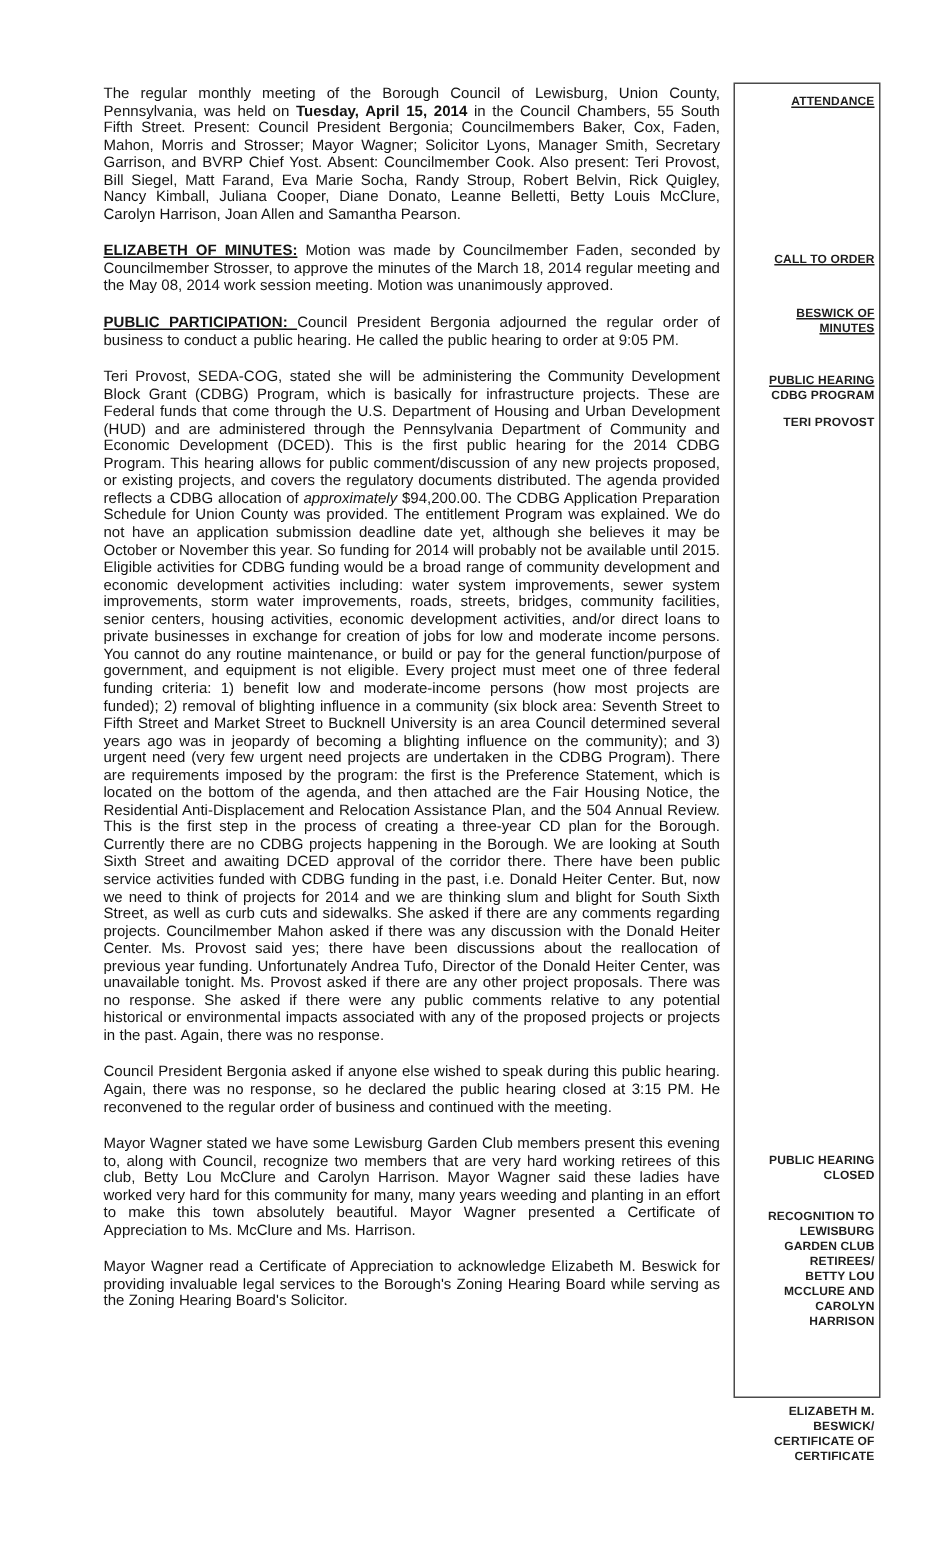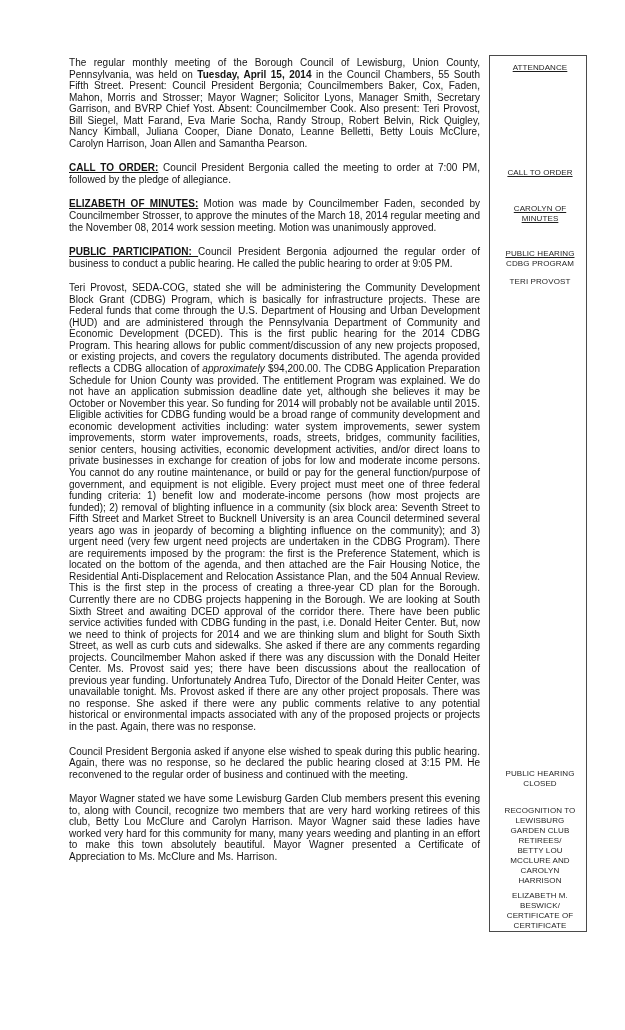--- a/index.html
+++ b/index.html
@@ -42,50 +42,50 @@
     height: 877px;
     border: 1.5px solid #4a4a4a;
     box-sizing: border-box;
     background: #ffffff;
   }
   .margin-entry {
     position: absolute;
     left: 7px;
     width: 86px;
     font-size: 8px;
-    font-weight: normal;
+    font-weight: bold;
     line-height: 10px;
     letter-spacing: 0.1px;
     color: #1d1d1d;
-    text-align: center;
+    text-align: right;
   }
   .margin-entry .u { text-decoration: underline; }
 </style>
 </head>
 <body>
 
 <div class="page">
   <div class="main-column">
       <p><span>The regular monthly meeting of the Borough Council of Lewisburg, Union County, Pennsylvania, was held on </span><span class="bold">Tuesday, April 15, 2014</span><span> in the Council Chambers, 55 South Fifth Street. Present: Council President Bergonia; Councilmembers Baker, Cox, Faden, Mahon, Morris and Strosser; Mayor Wagner; Solicitor Lyons, Manager Smith, Secretary Garrison, and BVRP Chief Yost. Absent: Councilmember Cook. Also present: Teri Provost, Bill Siegel, Matt Farand, Eva Marie Socha, Randy Stroup, Robert Belvin, Rick Quigley, Nancy Kimball, Juliana Cooper, Diane Donato, Leanne Belletti, Betty Louis McClure, Carolyn Harrison, Joan Allen and Samantha Pearson.</span></p>
-      <p><span class="bold underline">CALL TO ORDER:</span><span> Council President Bergonia called the meeting to order at 7:00 PM, followed by the pledge of allegiance.</span></p>
-      <p><span class="bold underline">ELIZABETH OF MINUTES:</span><span> Motion was made by Councilmember Faden, seconded by Councilmember Strosser, to approve the minutes of the March 18, 2014 regular meeting and the November 08, 2014 work session meeting. Motion was unanimously approved.</span></p>
+      <p><span class="bold underline">ELIZABETH OF MINUTES:</span><span> Motion was made by Councilmember Faden, seconded by Councilmember Strosser, to approve the minutes of the March 18, 2014 regular meeting and the May 08, 2014 work session meeting. Motion was unanimously approved.</span></p>
       <p><span class="bold underline">PUBLIC PARTICIPATION: </span><span>Council President Bergonia adjourned the regular order of business to conduct a public hearing. He called the public hearing to order at 9:05 PM.</span></p>
       <p><span>Teri Provost, SEDA-COG, stated she will be administering the Community Development Block Grant (CDBG) Program, which is basically for infrastructure projects. These are Federal funds that come through the U.S. Department of Housing and Urban Development (HUD) and are administered through the Pennsylvania Department of Community and Economic Development (DCED). This is the first public hearing for the 2014 CDBG Program. This hearing allows for public comment/discussion of any new projects proposed, or existing projects, and covers the regulatory documents distributed. The agenda provided reflects a CDBG allocation of </span><span class="italic">approximately</span><span> $94,200.00. The CDBG Application Preparation Schedule for Union County was provided. The entitlement Program was explained. We do not have an application submission deadline date yet, although she believes it may be October or November this year. So funding for 2014 will probably not be available until 2015. Eligible activities for CDBG funding would be a broad range of community development and economic development activities including: water system improvements, sewer system improvements, storm water improvements, roads, streets, bridges, community facilities, senior centers, housing activities, economic development activities, and/or direct loans to private businesses in exchange for creation of jobs for low and moderate income persons. You cannot do any routine maintenance, or build or pay for the general function/purpose of government, and equipment is not eligible. Every project must meet one of three federal funding criteria: 1) benefit low and moderate-income persons (how most projects are funded); 2) removal of blighting influence in a community (six block area: Seventh Street to Fifth Street and Market Street to Bucknell University is an area Council determined several years ago was in jeopardy of becoming a blighting influence on the community); and 3) urgent need (very few urgent need projects are undertaken in the CDBG Program). There are requirements imposed by the program: the first is the Preference Statement, which is located on the bottom of the agenda, and then attached are the Fair Housing Notice, the Residential Anti-Displacement and Relocation Assistance Plan, and the 504 Annual Review. This is the first step in the process of creating a three-year CD plan for the Borough. Currently there are no CDBG projects happening in the Borough. We are looking at South Sixth Street and awaiting DCED approval of the corridor there. There have been public service activities funded with CDBG funding in the past, i.e. Donald Heiter Center. But, now we need to think of projects for 2014 and we are thinking slum and blight for South Sixth Street, as well as curb cuts and sidewalks. She asked if there are any comments regarding projects. Councilmember Mahon asked if there was any discussion with the Donald Heiter Center. Ms. Provost said yes; there have been discussions about the reallocation of previous year funding. Unfortunately Andrea Tufo, Director of the Donald Heiter Center, was unavailable tonight. Ms. Provost asked if there are any other project proposals. There was no response. She asked if there were any public comments relative to any potential historical or environmental impacts associated with any of the proposed projects or projects in the past. Again, there was no response.</span></p>
       <p><span>Council President Bergonia asked if anyone else wished to speak during this public hearing. Again, there was no response, so he declared the public hearing closed at 3:15 PM. He reconvened to the regular order of business and continued with the meeting.</span></p>
       <p><span>Mayor Wagner stated we have some Lewisburg Garden Club members present this evening to, along with Council, recognize two members that are very hard working retirees of this club, Betty Lou McClure and Carolyn Harrison. Mayor Wagner said these ladies have worked very hard for this community for many, many years weeding and planting in an effort to make this town absolutely beautiful. Mayor Wagner presented a Certificate of Appreciation to Ms. McClure and Ms. Harrison.</span></p>
+      <p><span>Mayor Wagner read a Certificate of Appreciation to acknowledge Elizabeth M. Beswick for providing invaluable legal services to the Borough's Zoning Hearing Board while serving as the Zoning Hearing Board's Solicitor.</span></p>
     </div>
   <div class="margin-box">
       <div class="margin-entry" style="top: 7px;">
         <div class="u">ATTENDANCE</div>
       </div>
       <div class="margin-entry" style="top: 112px;">
         <div class="u">CALL TO ORDER</div>
       </div>
       <div class="margin-entry" style="top: 148px;">
-        <div class="u">CAROLYN OF</div>
+        <div class="u">BESWICK OF</div>
         <div class="u">MINUTES</div>
       </div>
       <div class="margin-entry" style="top: 193px;">
         <div class="u">PUBLIC HEARING</div>
         <div>CDBG PROGRAM</div>
       </div>
       <div class="margin-entry" style="top: 221px;">
         <div>TERI PROVOST</div>
       </div>
       <div class="margin-entry" style="top: 713px;">
@@ -95,20 +95,20 @@
       <div class="margin-entry" style="top: 750px;">
         <div>RECOGNITION TO</div>
         <div>LEWISBURG</div>
         <div>GARDEN CLUB</div>
         <div>RETIREES/</div>
         <div>BETTY LOU</div>
         <div>MCCLURE AND</div>
         <div>CAROLYN</div>
         <div>HARRISON</div>
       </div>
-      <div class="margin-entry" style="top: 835px;">
+      <div class="margin-entry" style="top: 880px;">
         <div>ELIZABETH M.</div>
         <div>BESWICK/</div>
         <div>CERTIFICATE OF</div>
         <div>CERTIFICATE</div>
       </div>
     </div>
 </div>
 
 </body></html>

